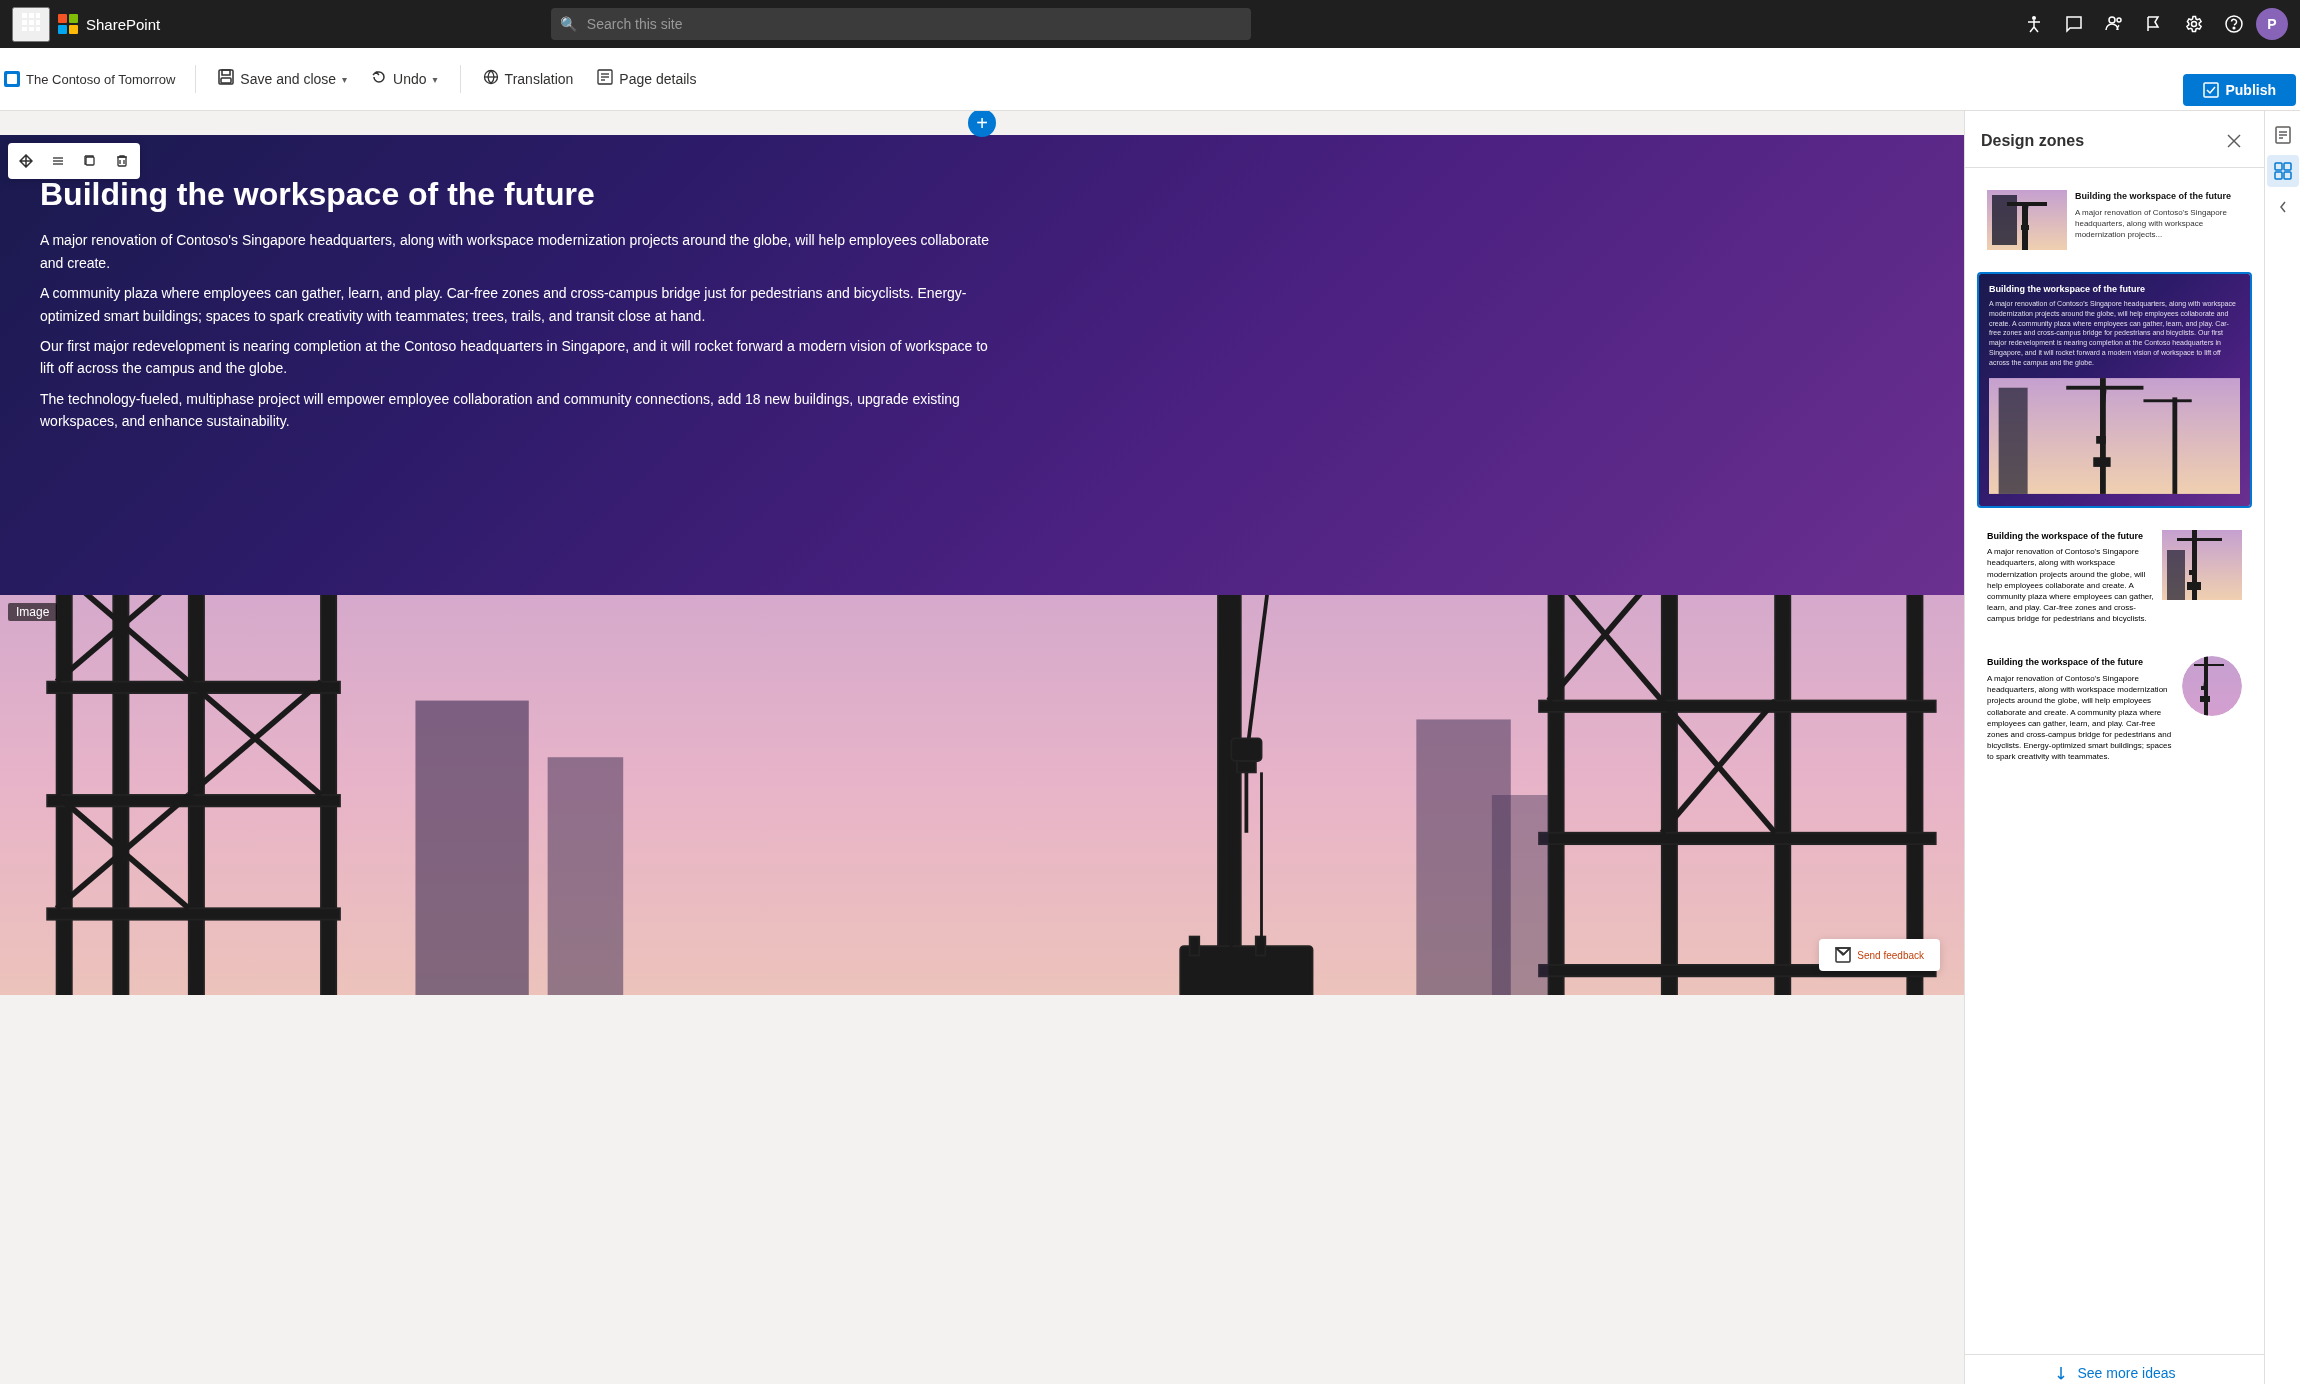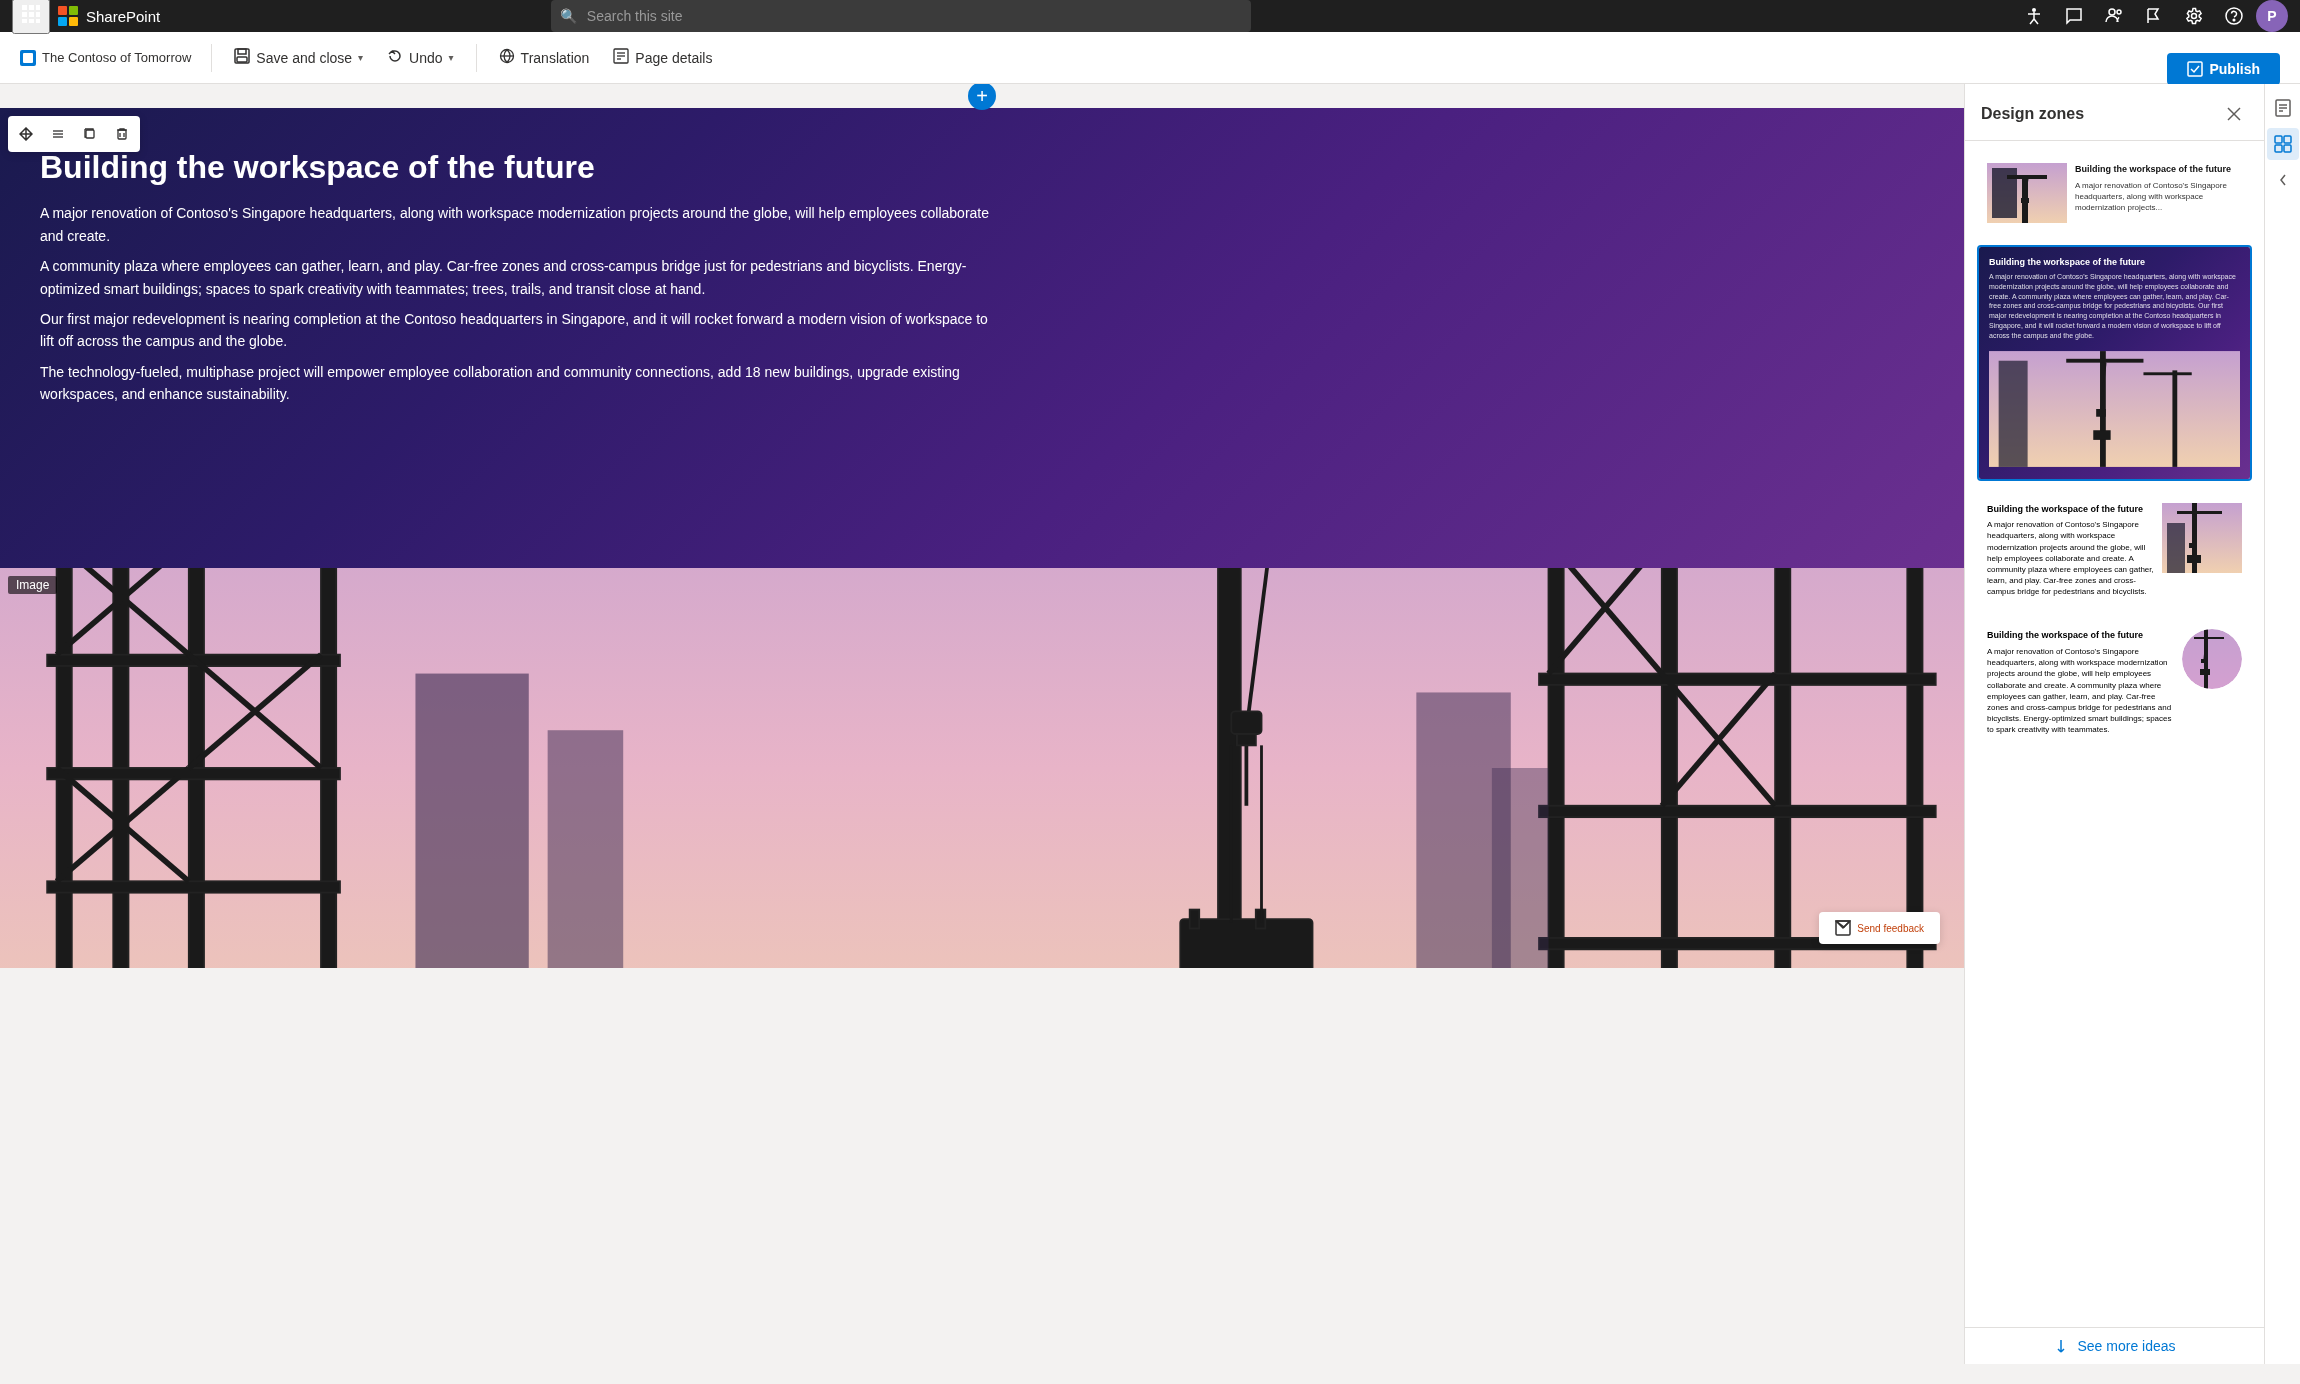--- a/index.html
+++ b/index.html
@@ -3,21 +3,21 @@
   <meta charset="utf-8">
   <style>
     * { box-sizing: border-box; margin: 0; padding: 0; }
     body { font-family: 'Segoe UI', Arial, sans-serif; background: #f3f2f1; height: 100vh; overflow: hidden; }
 
     
     .top-nav {
       display: flex;
       align-items: center;
       background: #1f1f1f;
-      height: 32px;
+      height: 48px;
       padding: 0 12px;
       gap: 8px;
       position: relative;
       z-index: 100;
     }
     .nav-waffle {
       color: white;
       font-size: 18px;
       cursor: pointer;
       padding: 4px 8px;
@@ -102,22 +102,22 @@
       font-size: 14px;
       font-weight: 600;
       cursor: pointer;
     }
 
     
     .toolbar {
       display: flex;
       align-items: center;
       background: white;
-      height: 52px;
-      padding: 0 20px;
+      height: 63px;
+      padding: 0 4px;
       border-bottom: 1px solid #e1dfdd;
       gap: 4px;
     }
     .toolbar-site-title {
       display: flex;
       align-items: center;
       gap: 6px;
       font-size: 13px;
       color: #323130;
       margin-right: 8px;

